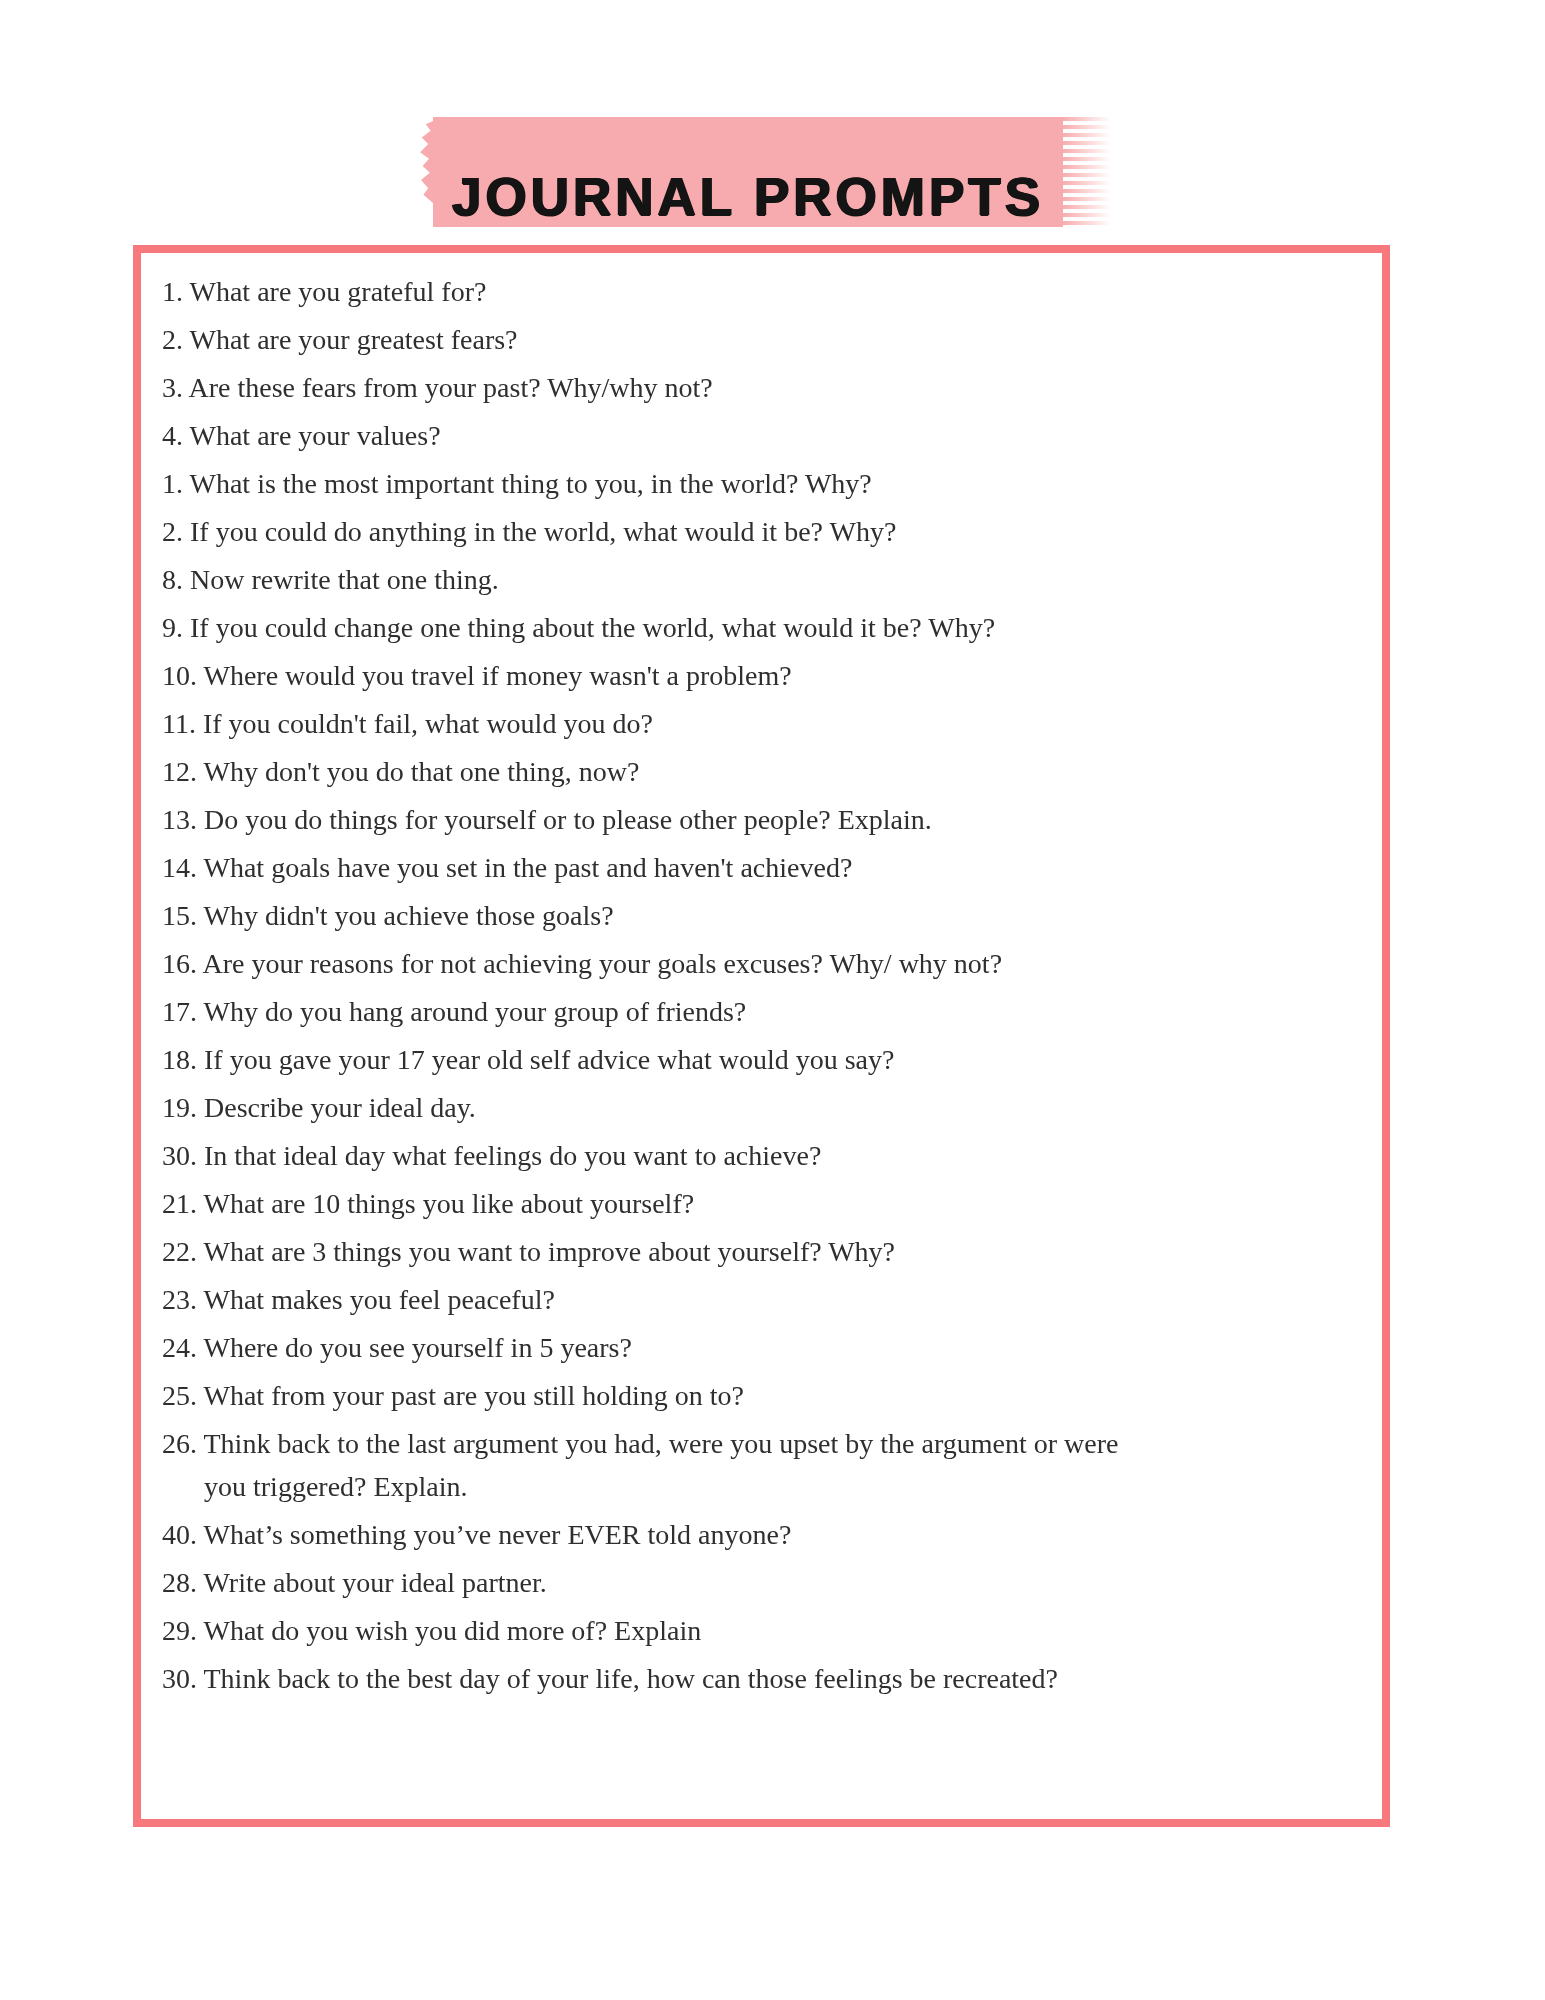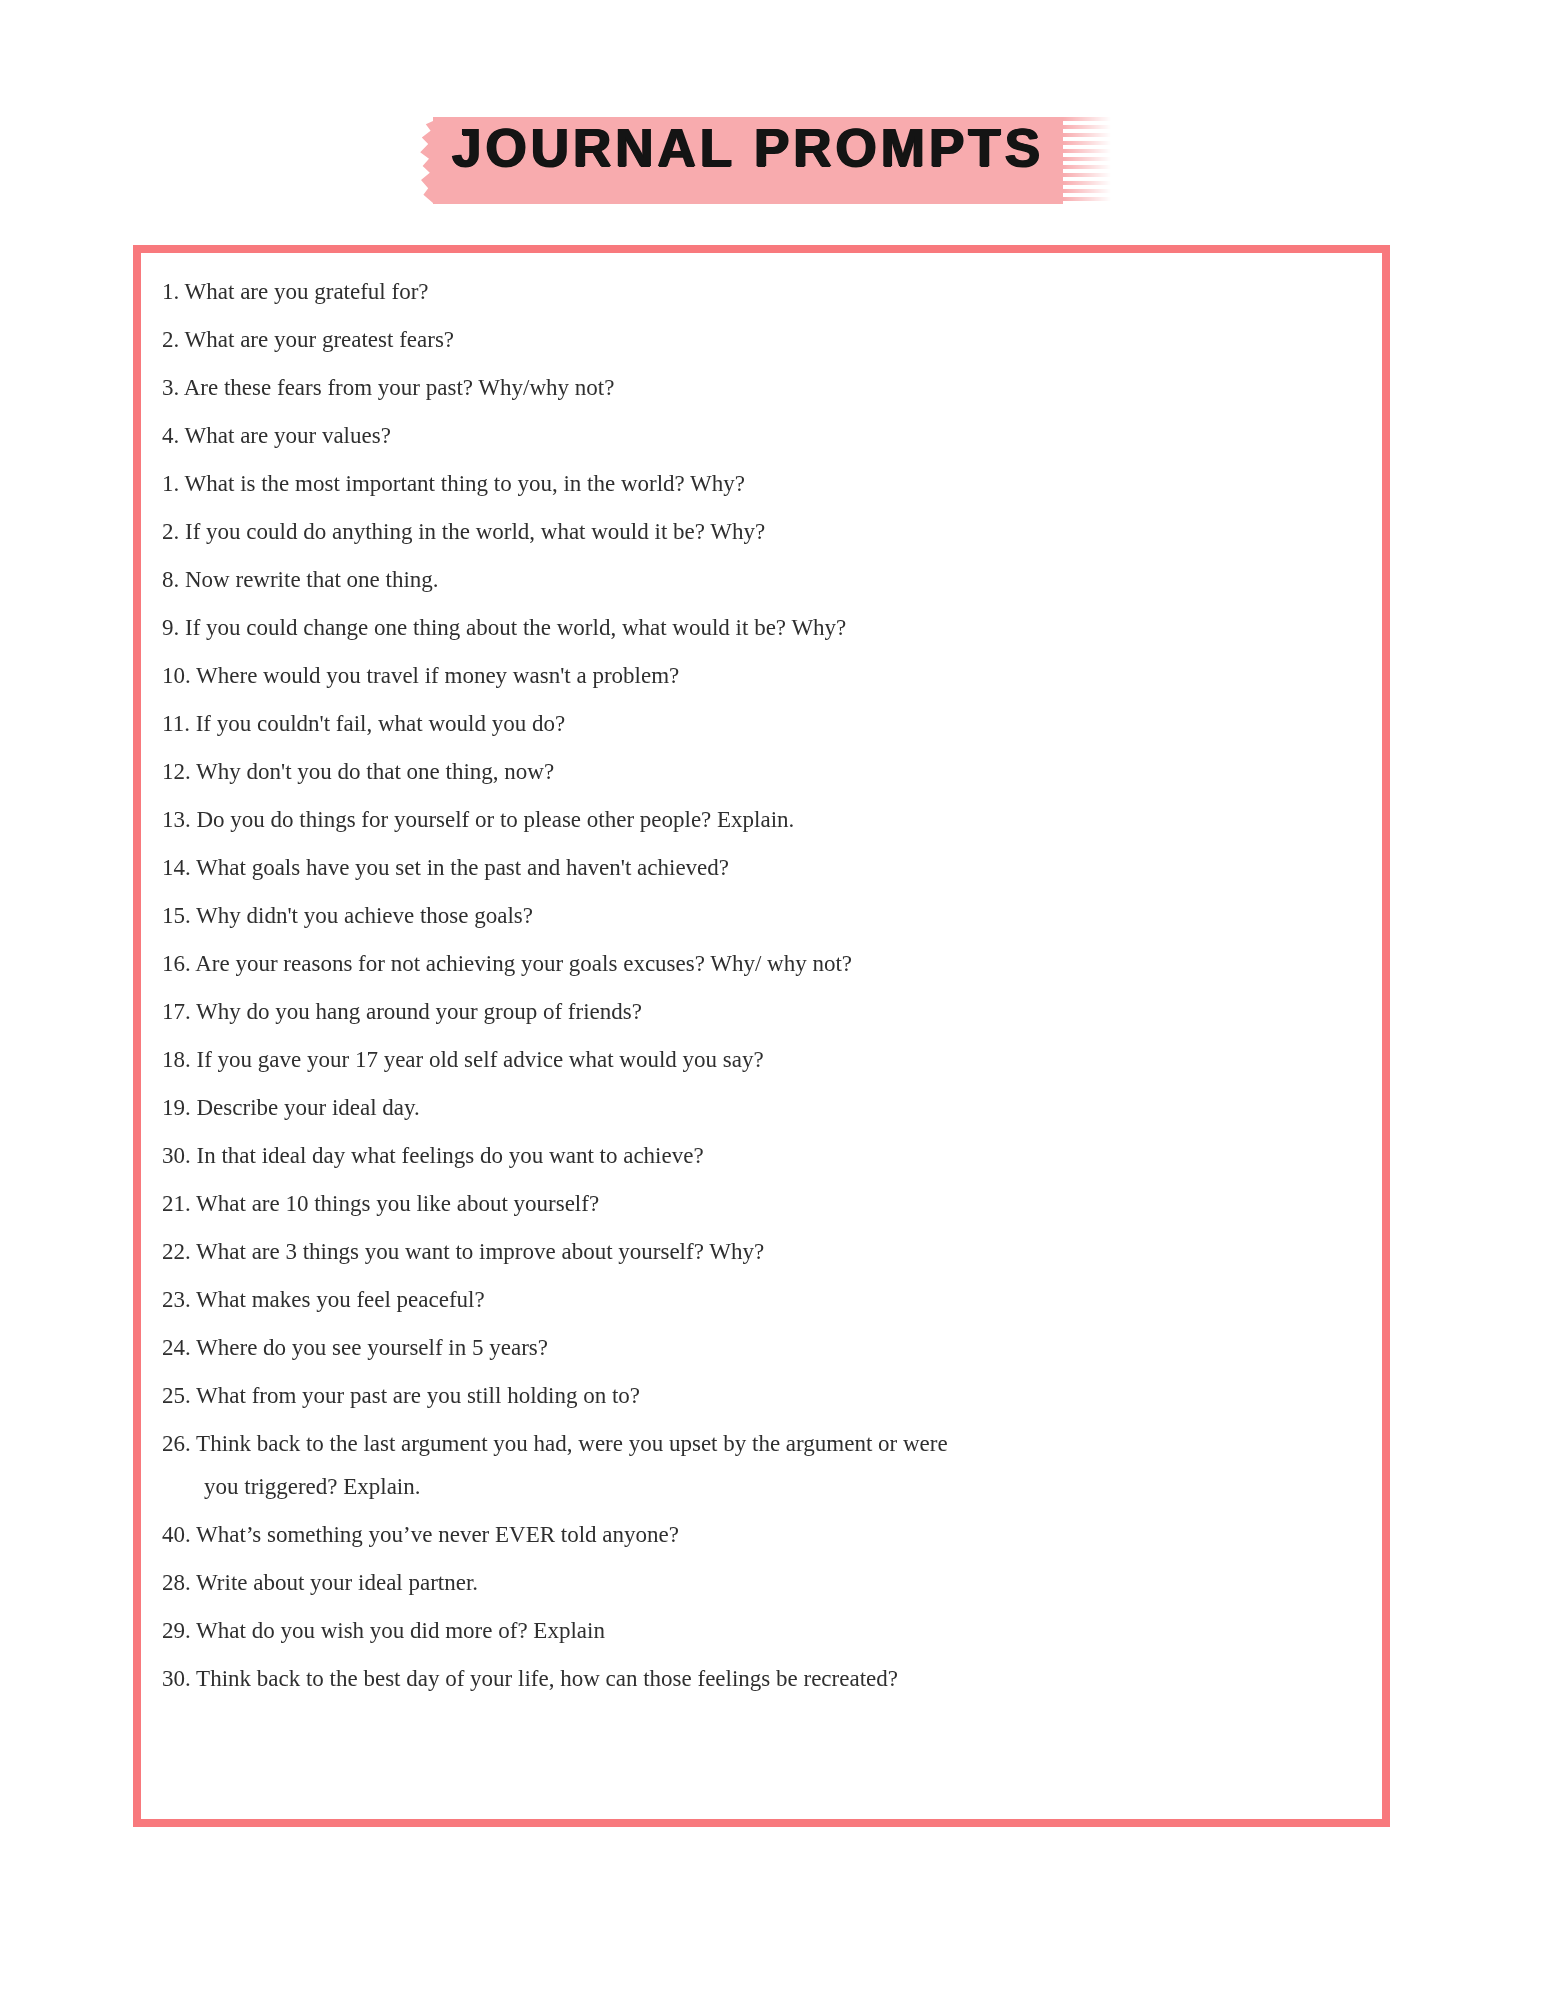--- a/index.html
+++ b/index.html
@@ -11,24 +11,24 @@
     font-family: "Liberation Serif", "DejaVu Serif", serif;
     overflow: hidden;
   }
 
   
   .banner {
     position: absolute;
     left: 433px;
     top: 117px;
     width: 630px;
-    height: 87px;
+    height: 110px;
     background: var(--banner-pink, #f8abae);
     display: flex;
-    align-items: flex-start;
+    align-items: flex-end;
     justify-content: center;
   }
   
   .banner::before {
     content: "";
     position: absolute;
     right: 100%;
     top: 4px;
     width: 16px;
     height: 82px;
@@ -72,21 +72,21 @@
     box-sizing: border-box;
     border: 8px solid var(--border, #f8797d);
     background: var(--page-bg, #ffffff);
   }
   .prompt-list {
     margin: 0;
     padding: 17px 34px 0 21px;
     list-style: none;
   }
   .prompt {
-    font-size: 23px;
+    font-size: 28px;
     line-height: 43px;
     color: var(--body-text, #2f2f2f);
     margin: 0 0 5px 0;
     padding-left: 42px;
     text-indent: -42px;
     white-space: pre-line;
   }
 </style>
 </head>
 <body style="--page-bg: #ffffff; --banner-pink: #f8abae; --border: #f8797d; --title-text: #141414; --body-text: #2f2f2f;">

